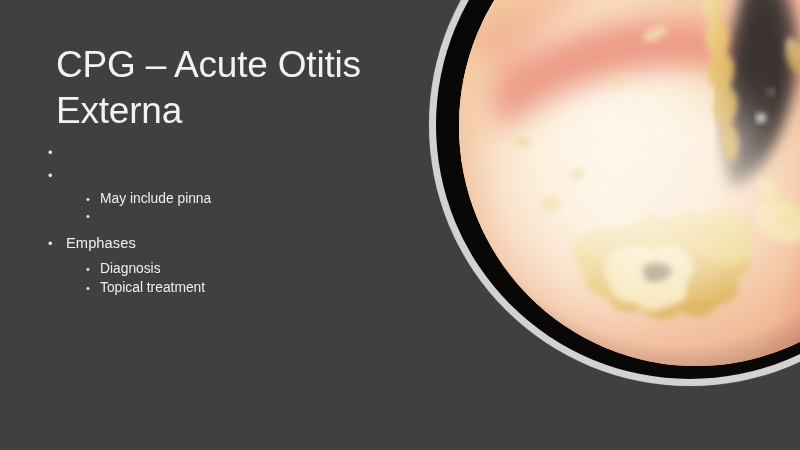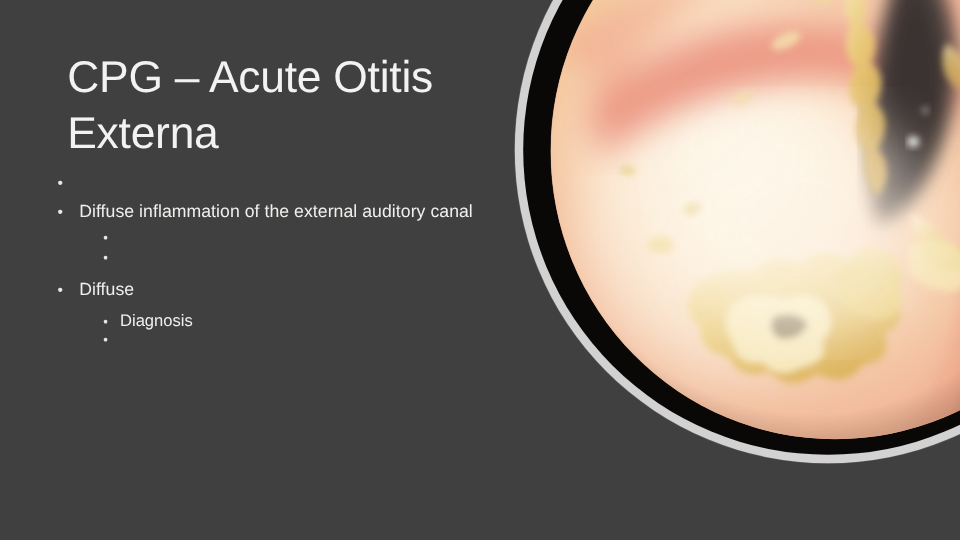--- a/index.html
+++ b/index.html
@@ -124,45 +124,46 @@
   <div id="title" style="color: rgb(242, 242, 242);">CPG – Acute Otitis Externa</div>
 
   <div id="body" style="color: rgb(240, 239, 237);">
 
     <div class="blt lvl1">
       <span class="dot">•</span>
     </div>
 
     <div class="blt lvl1">
       <span class="dot">•</span>
-      <span class="txt">Diffuse inflammation of the external auditory canal</span>
     </div>
 
     <div class="blt lvl2">
       <span class="dot">•</span>
+      <span class="txt">May include pinna</span>
     </div>
 
     <div class="blt lvl2">
       <span class="dot">•</span>
     </div>
 
     <div class="gap"></div>
 
     <div class="blt lvl1">
       <span class="dot">•</span>
-      <span class="txt">Diffuse</span>
+      <span class="txt">Emphases</span>
     </div>
 
     <div class="blt lvl2">
       <span class="dot">•</span>
       <span class="txt">Diagnosis</span>
     </div>
 
     <div class="blt lvl2">
       <span class="dot">•</span>
+      <span class="txt">Topical treatment</span>
     </div>
 
   </div>
 
   <div id="pic-wrap">
     <div id="pic-frame" style="background: rgb(210, 210, 210);"></div>
     <div id="pic-black" style="background: rgb(10, 7, 7);"></div>
     <div id="pic-photo">
       <svg viewBox="0 0 474 480" preserveAspectRatio="none">
         <defs>

